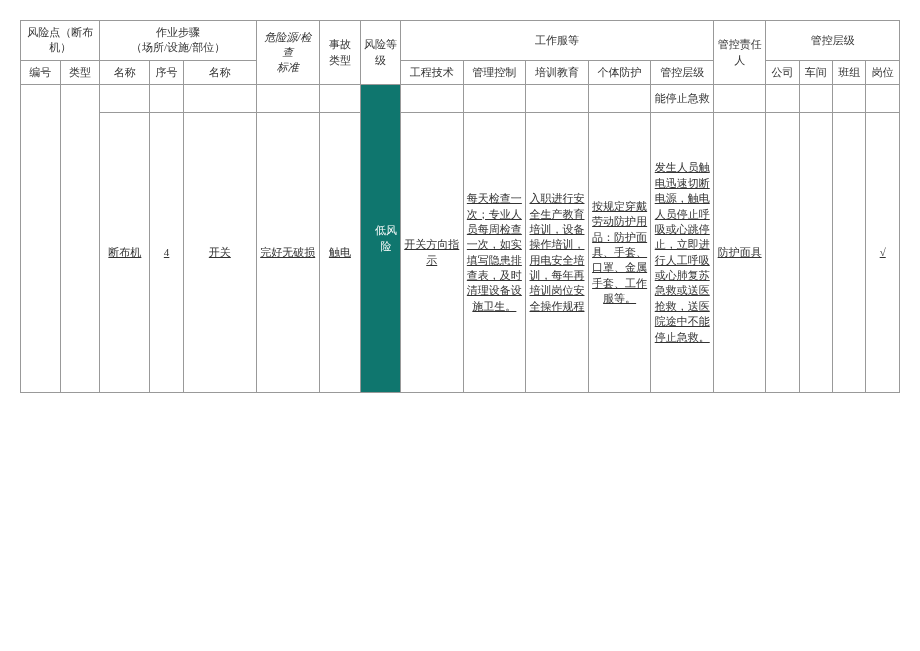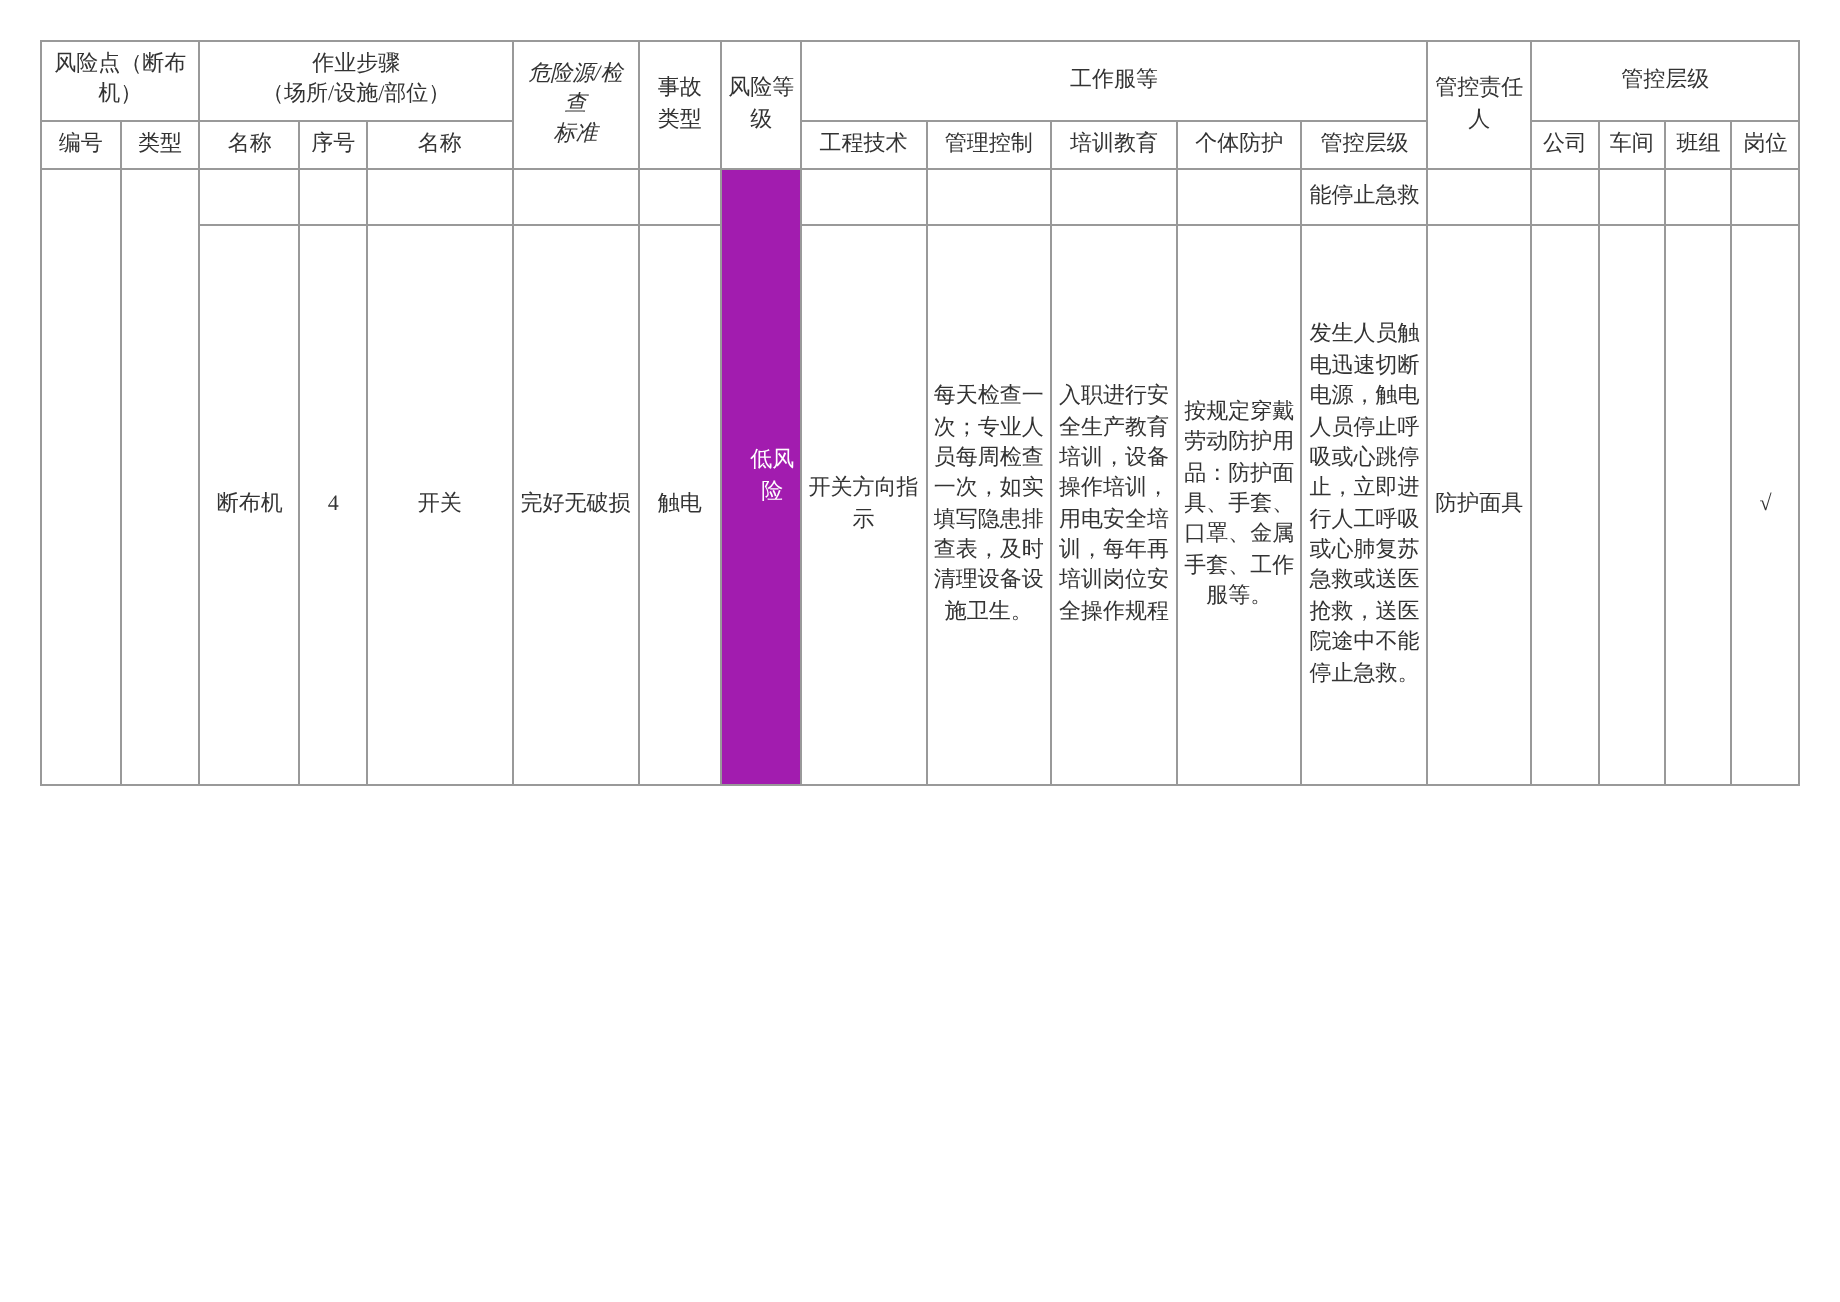--- a/index.html
+++ b/index.html
@@ -43,26 +43,27 @@
     .col-guanli { width: 60px; }
     .col-peixun { width: 60px; }
     .col-geti { width: 60px; }
     .col-yingji { width: 60px; }
     .col-zeren { width: 50px; }
     .col-gongsi { width: 32px; }
     .col-chejian { width: 32px; }
     .col-banzu { width: 32px; }
     .col-gangwei { width: 32px; }
     .risk-cell {
-      background: #a21caf;
+      background: #0f766e;
       color: #ffffff;
       padding-left: 13px;
     }
     .tall-row td {
       height: 280px;
+      text-decoration: underline;
     }
     .short-row td {
       height: 28px;
       font-family: Liberation Serif, serif;
     }
   </style>
 </head>
 <body>
 
 <table>

